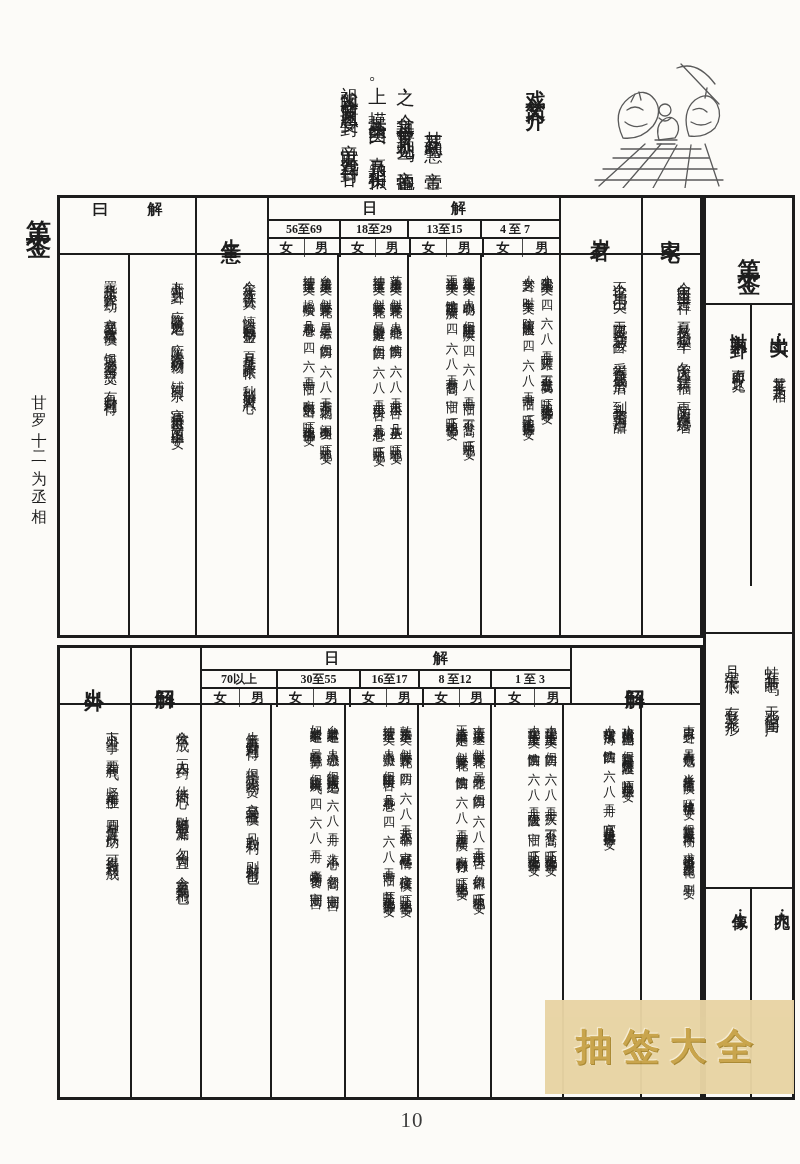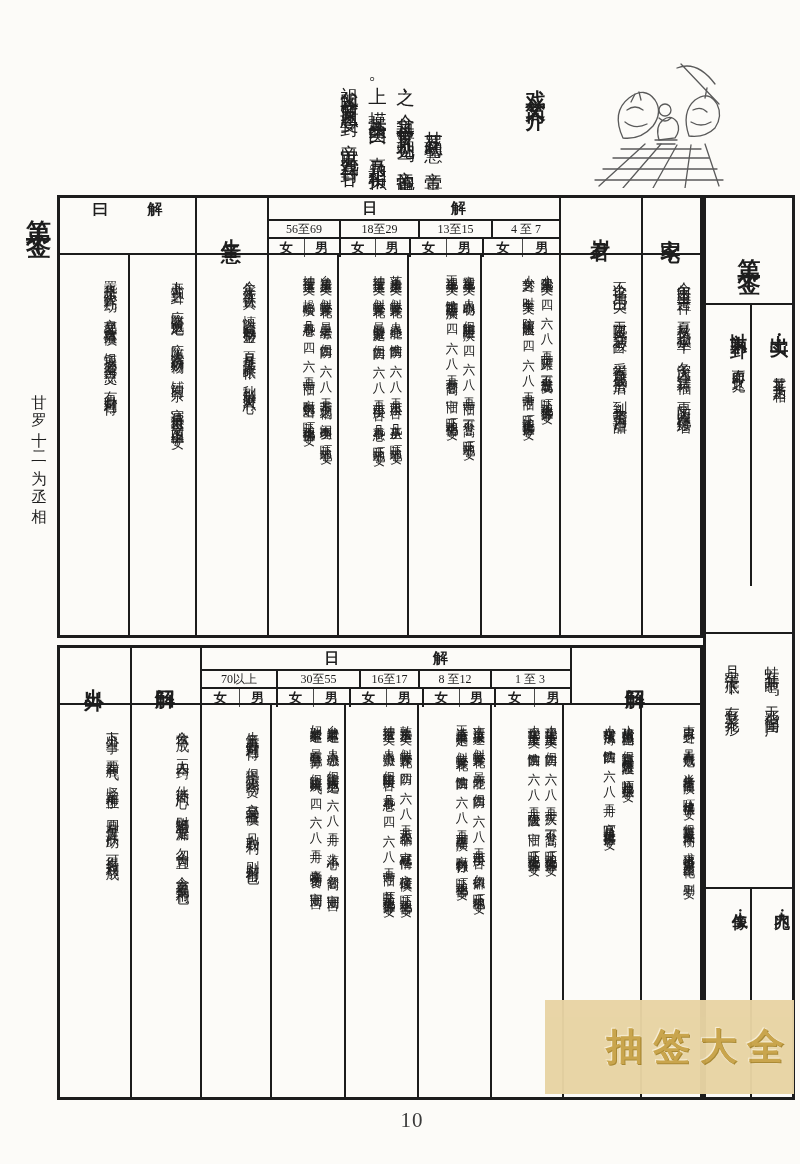--- a/index.html
+++ b/index.html
@@ -8,21 +8,21 @@
   .abs{position:absolute;}
   .vtext{writing-mode:vertical-rl;text-orientation:upright;}
   .tbl{position:absolute;border:3px solid #1c1c1c;box-sizing:border-box;}
   .hdr{display:flex;box-sizing:border-box;height:55px;}
   .hgroup{display:flex;flex-direction:column;box-sizing:border-box;flex:none;}
   .hlabel{display:flex;align-items:center;justify-content:center;font-weight:700;font-size:15px;height:22px;flex:none;}
   .ws12{word-spacing:12px}.ws36{word-spacing:36px}.ws70{word-spacing:70px}.ws90{word-spacing:90px}
   .hsplit{display:flex;flex:1;}
   .hcell{display:flex;align-items:center;justify-content:center;font-weight:700;font-size:19px;letter-spacing:5px;box-sizing:border-box;flex:none;}
   .hranges{display:flex;height:16px;flex:none;}
-  .hranges > div{display:flex;align-items:center;justify-content:center;font-size:12px;font-weight:400;box-sizing:border-box;flex:none;}
+  .hranges > div{display:flex;align-items:center;justify-content:center;font-size:12px;font-weight:700;box-sizing:border-box;flex:none;}
   .hsexes{display:flex;flex:1;}
   .hsexes > div{display:flex;box-sizing:border-box;flex:none;font-size:13px;font-weight:700;}
   .hsexes > div span{flex:1;display:flex;align-items:center;justify-content:center;}
   .hsexes > div span + span{border-left:1px solid #4a4a4a;}
   .bl{border-left:2px solid #1c1c1c;}
   .bt{border-top:2px solid #1c1c1c;}
   .vhead{writing-mode:vertical-rl;text-orientation:upright;font-weight:700;font-size:20px;letter-spacing:3px;
          display:flex;align-items:center;justify-content:center;box-sizing:border-box;flex:none;}
   .brow{position:absolute;top:55px;left:0;right:0;bottom:0;display:flex;box-sizing:border-box;}
   .bcell{box-sizing:border-box;flex:none;writing-mode:vertical-rl;text-orientation:upright;
@@ -35,21 +35,21 @@
   
   .sbox{box-sizing:border-box;position:absolute;left:0;right:0;}
   .scell{box-sizing:border-box;position:absolute;top:0;bottom:0;writing-mode:vertical-rl;text-orientation:upright;overflow:hidden;}
   
   .intro{writing-mode:vertical-rl;text-orientation:upright;font-size:18.5px;line-height:28px;letter-spacing:3.5px;overflow:hidden;}
   .introhead{writing-mode:vertical-rl;text-orientation:upright;font-size:20px;font-weight:700;letter-spacing:7px;}
   
   .msign{writing-mode:vertical-rl;text-orientation:upright;font-size:25px;font-weight:700;letter-spacing:7px;}
   .mtitle{writing-mode:vertical-rl;text-orientation:upright;font-size:15.5px;letter-spacing:19px;}
   
-  .wm{position:absolute;display:flex;align-items:center;justify-content:flex-end;opacity:.97;}
+  .wm{position:absolute;display:flex;align-items:center;justify-content:center;opacity:.97;}
   .wm span{font-size:37px;font-weight:700;letter-spacing:10px;
            text-shadow:1px 1px 0 #a8872f,-1px -1px 0 #f7edd2,0 0 3px rgba(255,255,255,.6);}
   .pageno{position:absolute;font-size:21px;color:#3a3a3a;letter-spacing:1px;}
 </style>
 </head>
 <body>
 
 <div class="page">
 
   <div class="abs intro" style="left:55px;top:72px;width:392px;height:118px">　　甘罗幼聪慧,帝喜之,令其祖带甘罗入朝见驾。帝抱置腿上。摸其头而笑曰:真乃丞相头也。其祖父即命甘罗谢恩受封。帝以君无戏言封甘</div>
@@ -77,21 +77,21 @@
   <div class="tbl" style="left:57px;top:195px;width:646px;height:443px">
     <div class="hdr">
       <div class="hgroup" style="width:135px">
         <div class="hlabel ws36">曰 解</div>
       </div>
       <div class="vhead bl" style="width:72px">生意</div>
       <div class="hgroup bl" style="width:292px">
         <div class="hlabel ws70" style="height:21px">日 解</div>
         <div class="hranges bt">
           <div style="width:70px">56至69</div>
-          <div class="bl" style="width:79px">18至29</div>
+          <div class="bl" style="width:68px">18至29</div>
           <div class="bl" style="width:73px">13至15</div>
           <div class="bl" style="width:68px">4 至 7</div>
         </div>
         <div class="hsexes bt">
           <div style="width:70px">
               <span>女</span>
               <span>男</span>
             </div>
           <div class="bl" style="width:70px">
               <span>女</span>

